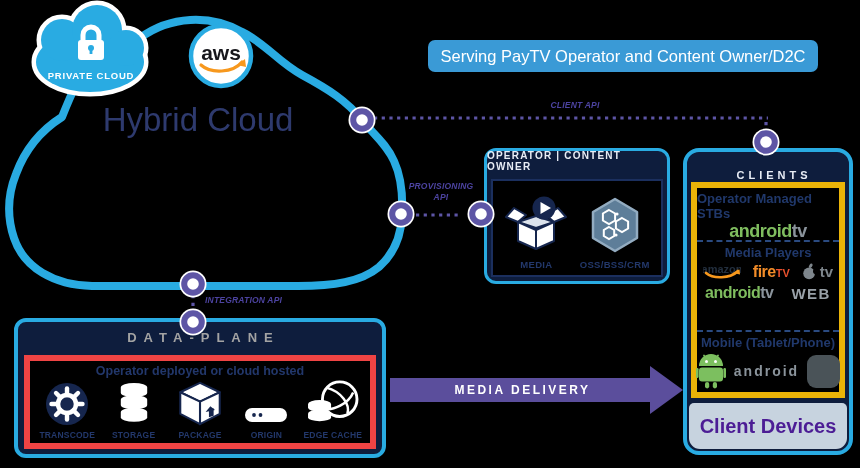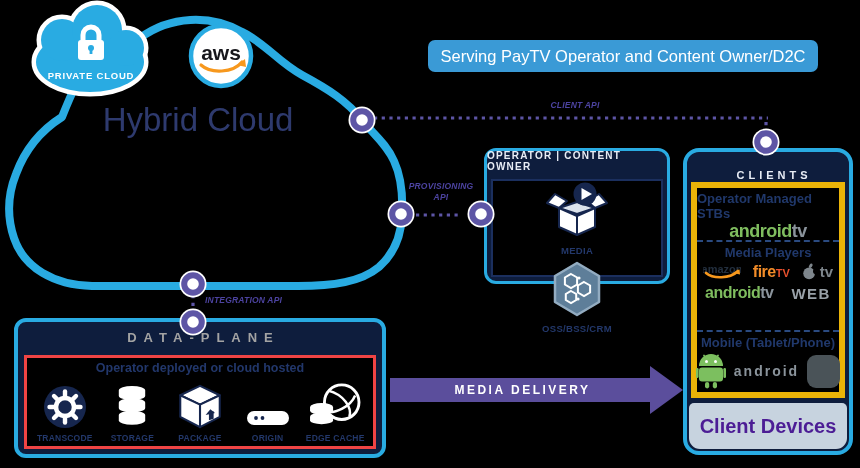--- a/index.html
+++ b/index.html
@@ -31,31 +31,31 @@
     font-size:12px;font-weight:bold;letter-spacing:2.5px;z-index:7;}
 
   
   .diagram-box{position:absolute;background:#0E1D3D;border:3px solid #29ABE2;z-index:3;}
 
   
   .operator-box{left:484px;top:148px;width:186px;height:136px;border-radius:12px;}
   .op-header{height:20px;display:flex;align-items:center;justify-content:center;
     color:#E8EDF5;font-size:10px;font-weight:bold;letter-spacing:1.2px;}
   .op-content{position:absolute;left:4px;right:4px;top:28px;bottom:4px;background:#000;
-    border:2px solid #1B2F5E;display:flex;justify-content:space-evenly;align-items:stretch;flex-direction:column;}
+    border:2px solid #1B2F5E;display:flex;justify-content:space-evenly;align-items:stretch;}
   .op-item{display:flex;flex-direction:column;align-items:center;justify-content:flex-end;
     gap:6px;padding-bottom:5px;}
   .op-label{color:#23386B;font-size:9.5px;font-weight:bold;letter-spacing:.3px;}
 
   
   .dataplane-box{left:14px;top:318px;width:372px;height:140px;border-radius:12px;border-width:4px;}
   .dp-header{height:30px;display:flex;align-items:center;justify-content:center;color:#a3a3a3;
     font-size:13px;font-weight:bold;letter-spacing:7px;padding-left:7px;}
   .dp-content{position:absolute;left:6px;right:6px;top:33px;bottom:5px;background:#000;
-    border:3px solid #ef4444;display:flex;flex-direction:column;}
+    border:6px solid #ef4444;display:flex;flex-direction:column;}
   .dp-subtitle{text-align:center;color:#22376B;font-size:12.5px;font-weight:600;padding-top:3px;}
   .dp-items{flex:1;display:flex;align-items:stretch;padding:0 4px;}
   .dp-item{flex:1;display:flex;flex-direction:column;align-items:center;justify-content:flex-end;
     gap:3px;padding-bottom:3px;}
   .dp-label{color:#23386B;font-size:8.5px;font-weight:bold;letter-spacing:.2px;}
 
   
   .clients-box{left:683px;top:148px;width:170px;height:307px;border-radius:16px;border-width:4px;}
   .cl-header{height:46px;display:flex;align-items:center;justify-content:center;color:#E8EDF5;
     font-size:11px;font-weight:bold;letter-spacing:4px;padding-left:12px;}

